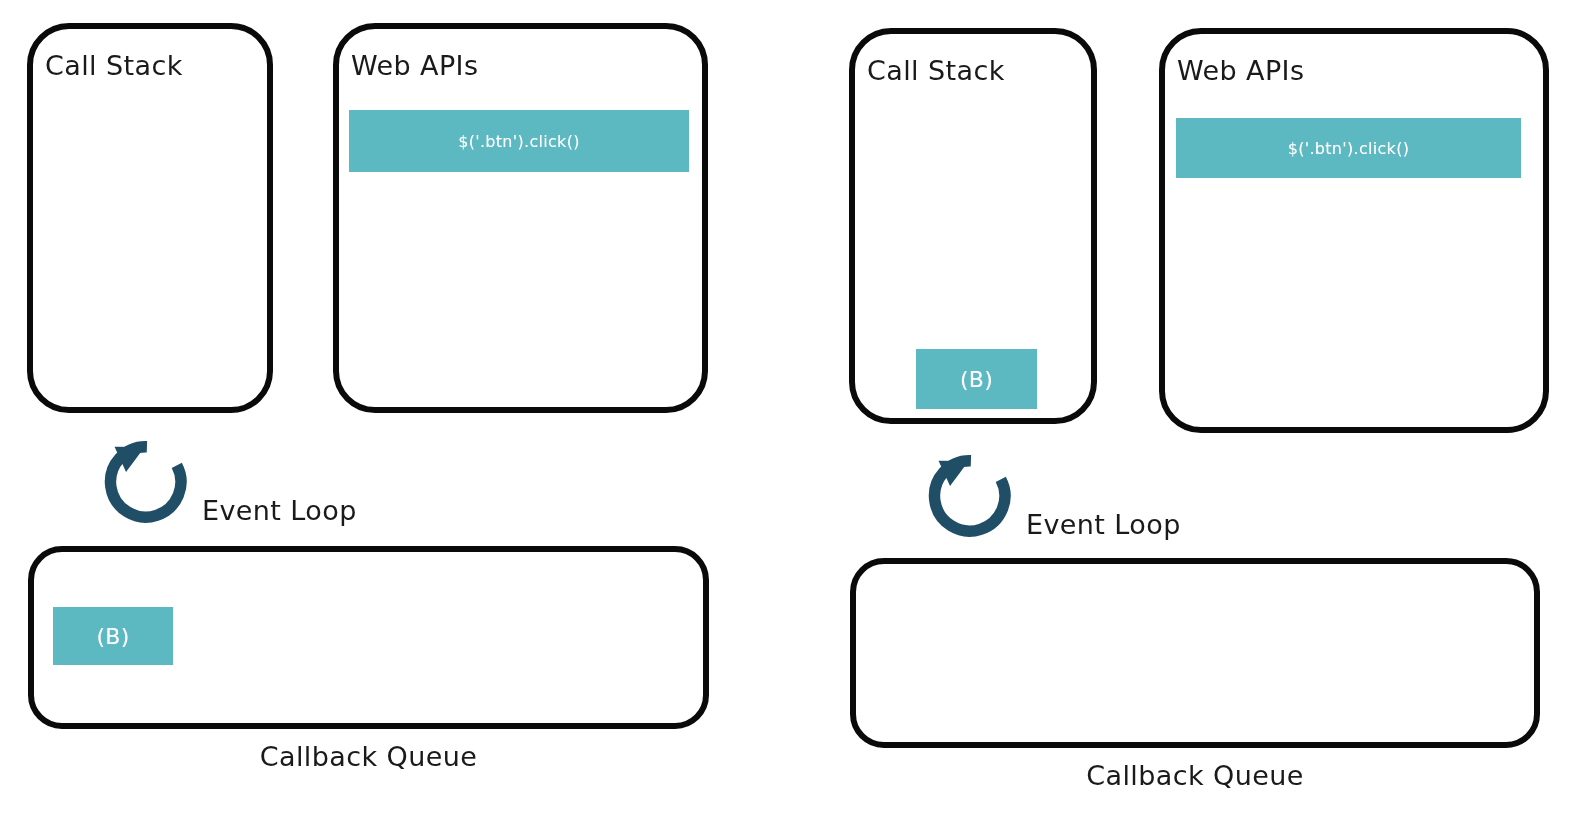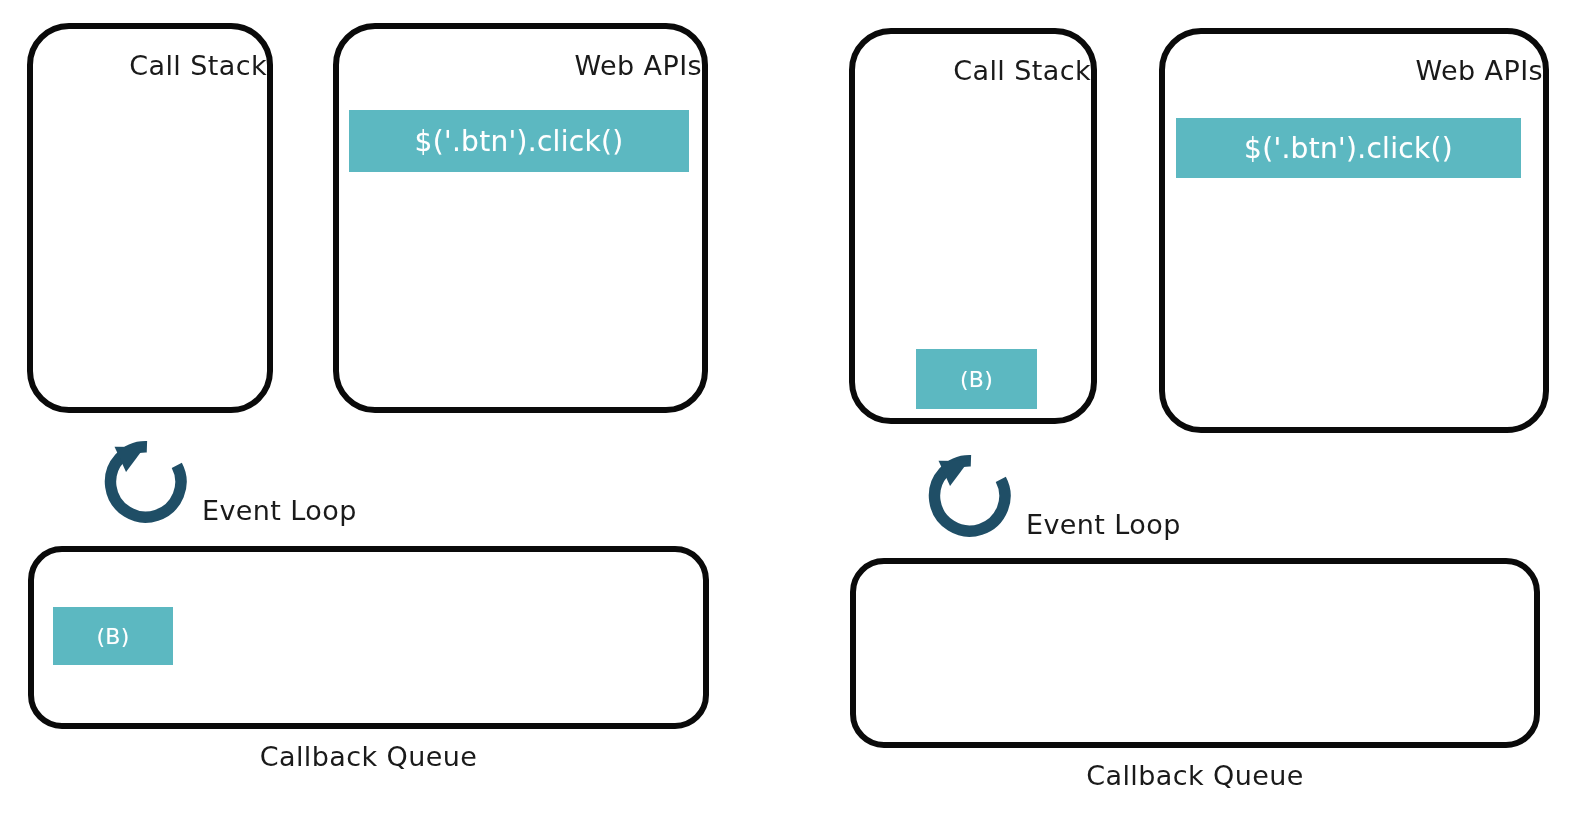--- a/index.html
+++ b/index.html
@@ -28,38 +28,38 @@
     border-radius: 42px;
   }
   .box.queue { border-radius: 34px; }
 
   
   .box-title {
     position: absolute;
     top: 22px;
     left: 12px;
     right: 0;
-    text-align: right;
+    text-align: left;
     font-size: 27px;
     font-weight: 400;
     color: #1a1a1a;
     letter-spacing: 0.4px;
     line-height: 1.1;
     white-space: nowrap;
   }
 
   
   .task-block {
     position: absolute;
     background: #5cb8c1;
     display: flex;
     align-items: center;
     justify-content: center;
     color: #ffffff;
-    font-size: 28px;
+    font-size: 16px;
     letter-spacing: 0.3px;
     white-space: nowrap;
     text-shadow: 0 0 1px rgba(255,255,255,0.35);
   }
   .task-block.small { font-size: 22px; }
 
   
   .caption {
     position: absolute;
     text-align: center;

